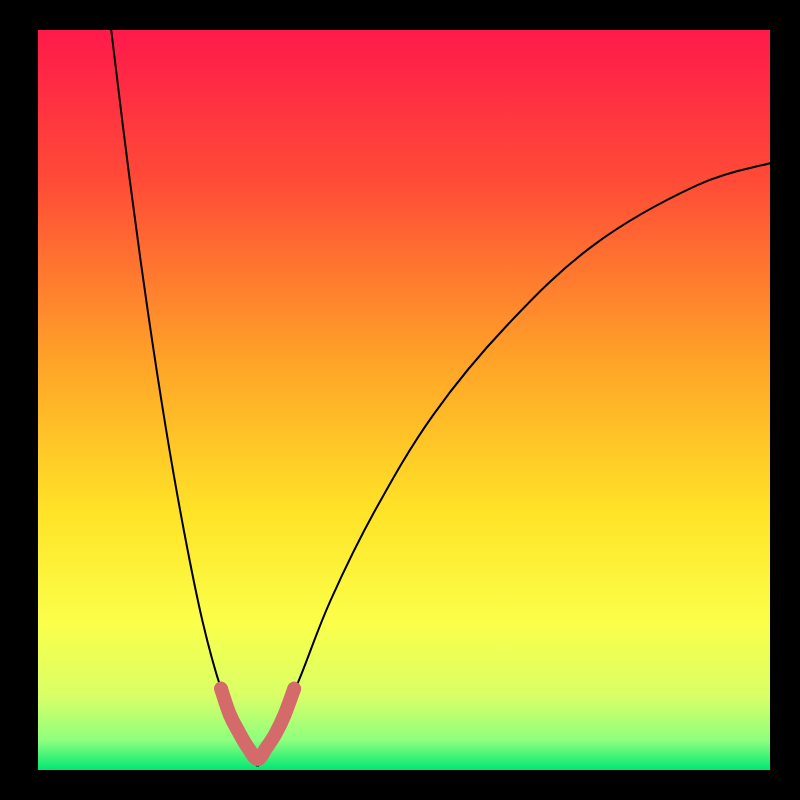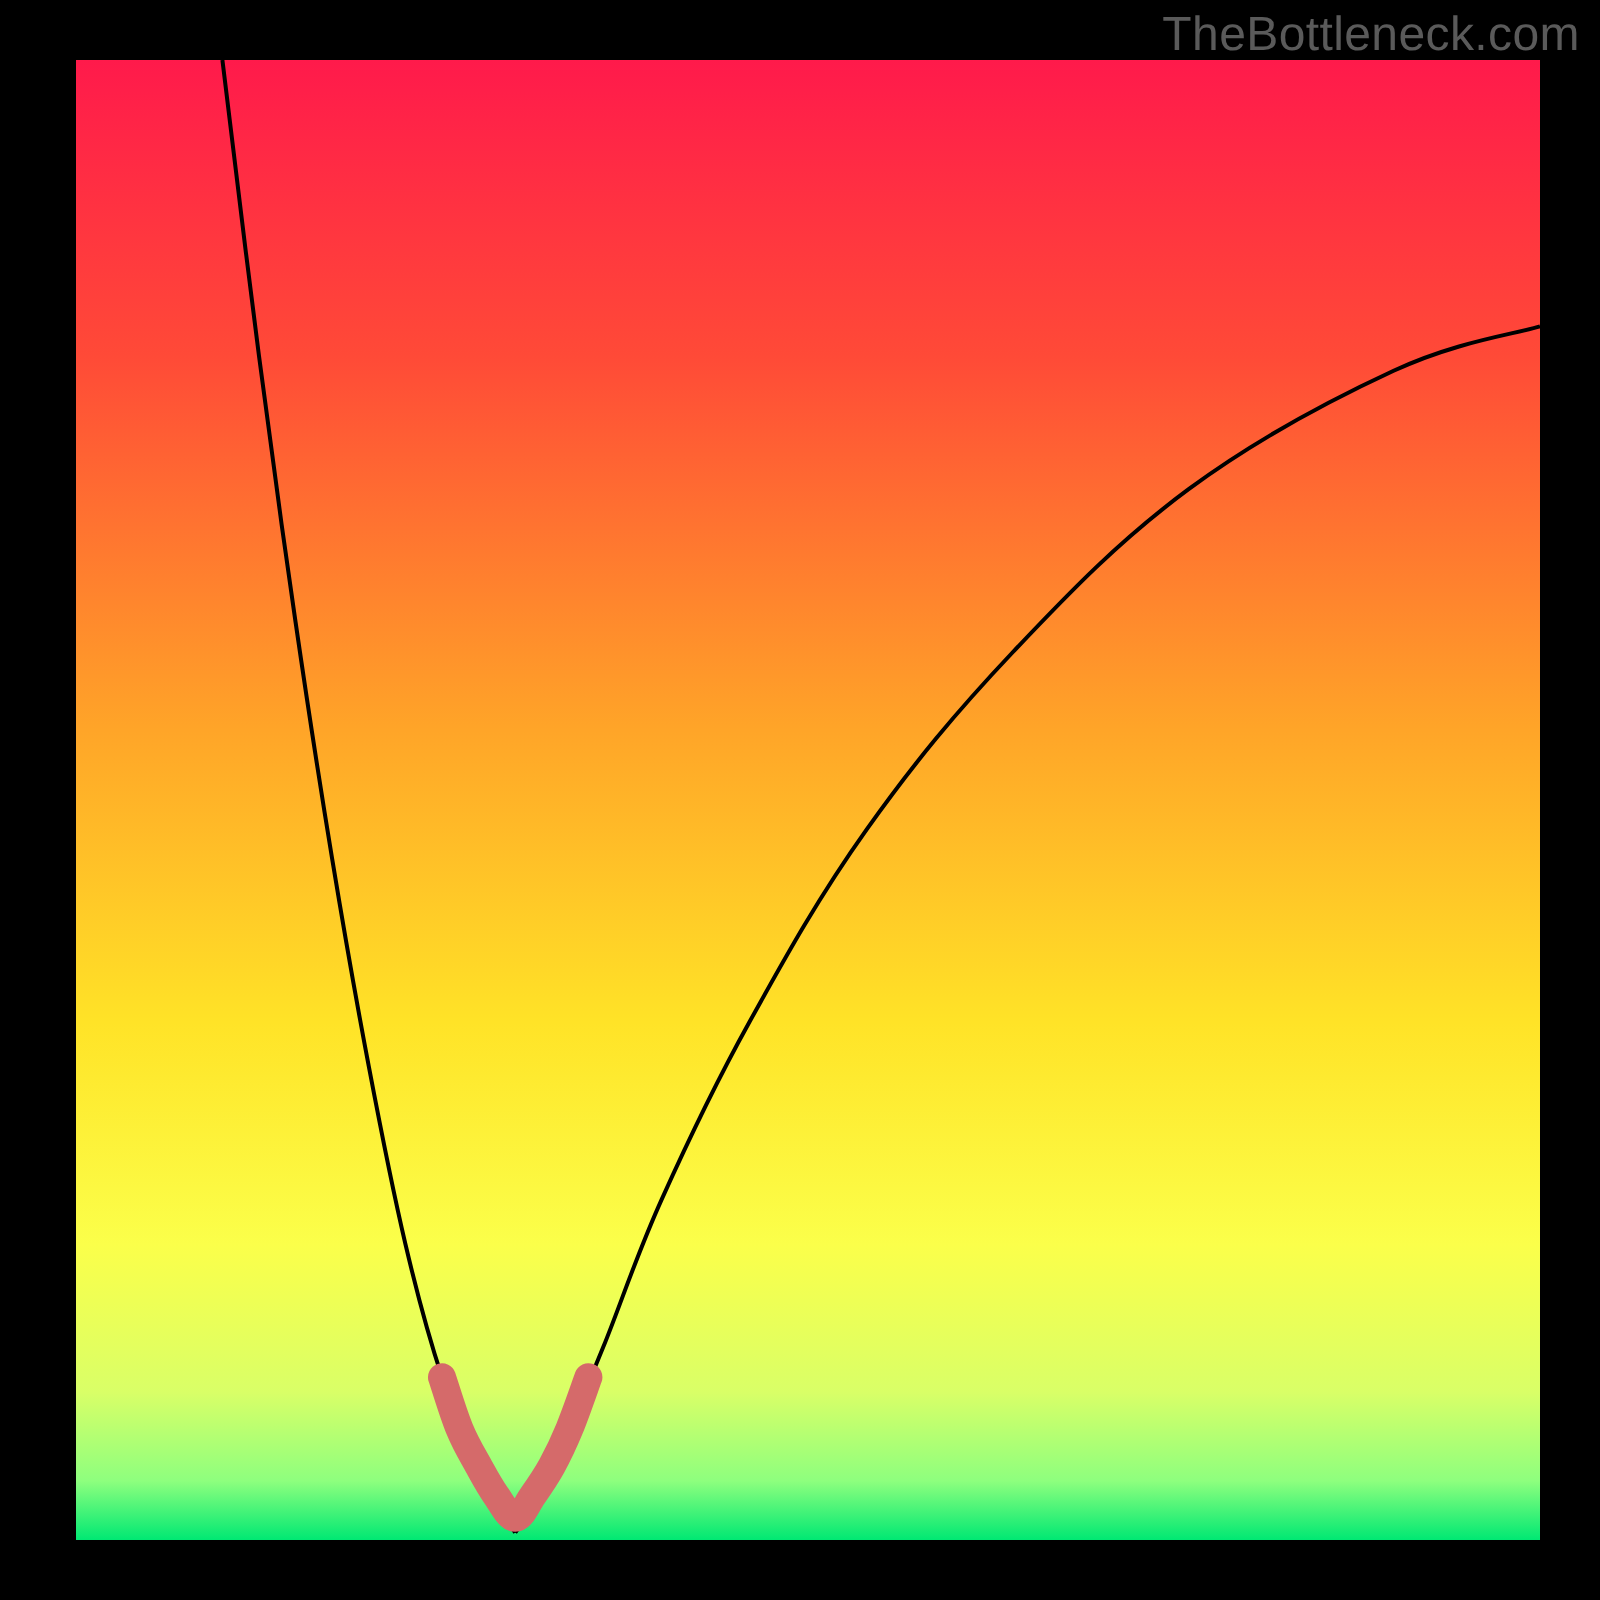--- a/index.html
+++ b/index.html
@@ -44,14 +44,13 @@
           <stop offset="96%" stop-color="#8eff7e"></stop>
           <stop offset="100%" stop-color="#00e873"></stop>
         </linearGradient>
     </defs>
     <rect id="outer-border" x="0" y="0" width="800" height="800" fill="#000000"></rect>
     <rect id="plot-bg" fill="url(#bg-grad)" x="38" y="30" width="732" height="740"></rect>
     <path id="series-curve-left" fill="none" d="M 111.2 30 C 114.494 56.64, 122.912 127.38400000000001, 129.5 178 C 136.088 228.61599999999999, 141.21200000000002 265.912, 147.8 311.2 C 154.388 356.488, 159.512 389.64, 166.1 429.59999999999997 C 172.688 469.55999999999995, 177.812 498.56800000000004, 184.4 533.2 C 190.988 567.8320000000001, 196.11200000000002 594.028, 202.70000000000002 622 C 209.288 649.972, 214.412 668.62, 221 688.6 C 227.588 708.58, 234.02960000000002 721.012, 239.3 733 C 244.5704 744.988, 246.98599999999996 749.206, 250.27999999999997 755.2 C 253.57399999999998 761.1940000000001, 256.2824 764.302, 257.6 766.3" stroke="#000000" stroke-width="2"></path>
     <path id="series-curve-right" fill="none" d="M 257.6 766.3 C 258.9176 764.302, 260.96719999999993 762.5260000000001, 264.91999999999996 755.2 C 268.8728 747.874, 272.972 740.2520000000001, 279.56 725.6 C 286.148 710.948, 292.29679999999996 696.444, 301.52 673.8 C 310.7432 651.156, 317.624 629.1039999999999, 330.8 599.8 C 343.976 570.496, 356.27360000000004 544.3, 374.72 511 C 393.1664 477.7, 409.56320000000005 448.1, 433.28000000000003 414.8 C 456.9968 381.5, 477.4928 356.63599999999997, 506.48 326 C 535.4672 295.36400000000003, 560.0624 269.908, 594.32 244.60000000000002 C 628.5776000000001 219.29200000000003, 665.1776000000001 200.05199999999996, 696.8000000000001 185.39999999999998 C 728.4224 170.748, 756.8240000000001 167.19600000000003, 770 163.20000000000005" stroke="#000000" stroke-width="2"></path>
     <path id="series-thick-valley" fill="none" d="M 221 688.6 C 222.58112 693.2620000000001, 226.49 706.508, 229.78400000000002 714.5 C 233.07800000000003 722.492, 236.00600000000003 727.006, 239.3 733 C 242.594 738.994, 244.78999999999996 743.1379999999999, 248.08399999999997 747.8 C 251.378 752.462, 254.306 758.9, 257.6 758.9 C 260.894 758.9, 263.09000000000003 752.462, 266.384 747.8 C 269.678 743.1379999999999, 272.606 738.994, 275.9 733 C 279.19399999999996 727.006, 281.39000000000004 722.492, 284.684 714.5 C 287.978 706.508, 292.48712 693.2620000000001, 294.2 688.6" stroke="#d56a6a" stroke-width="14" stroke-linecap="round" stroke-linejoin="round"></path>
   </svg>
-  <div class="watermark">TheBottleneck.com</div>
 </div>
 
 </body></html>

